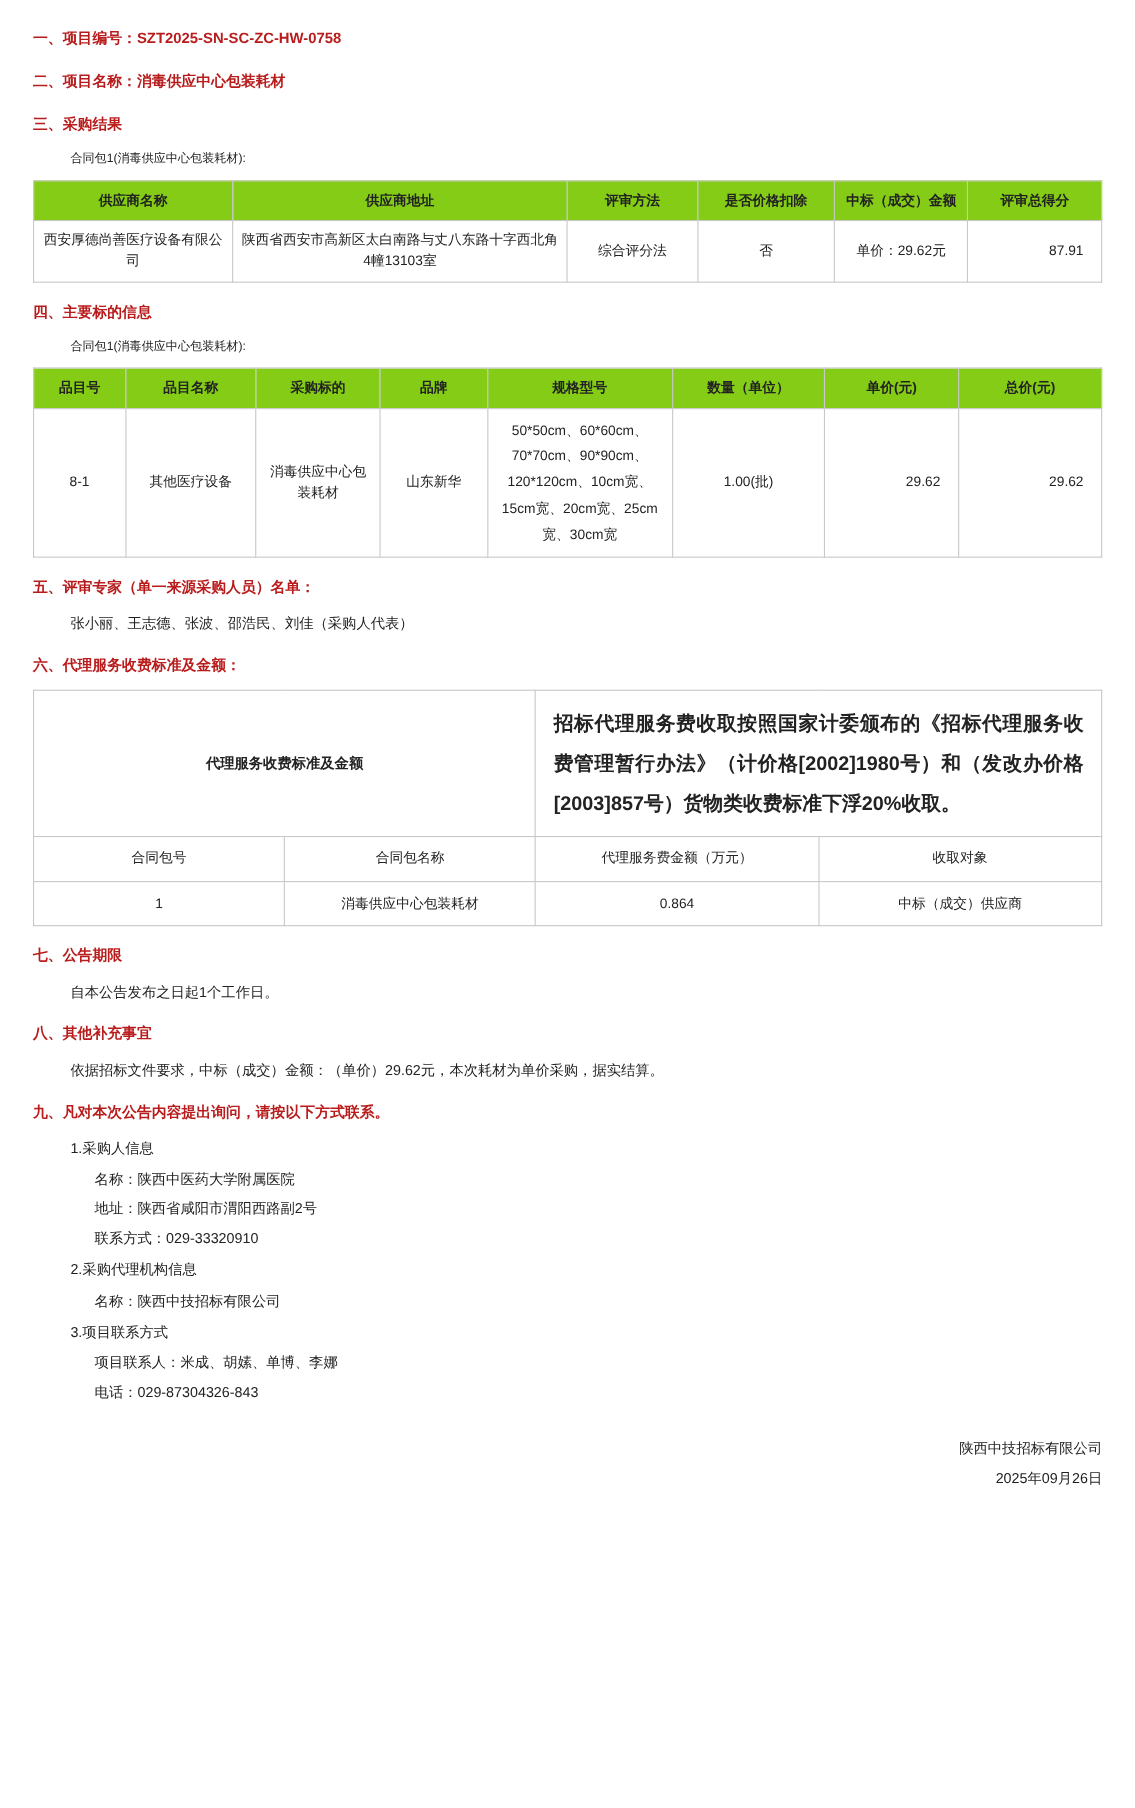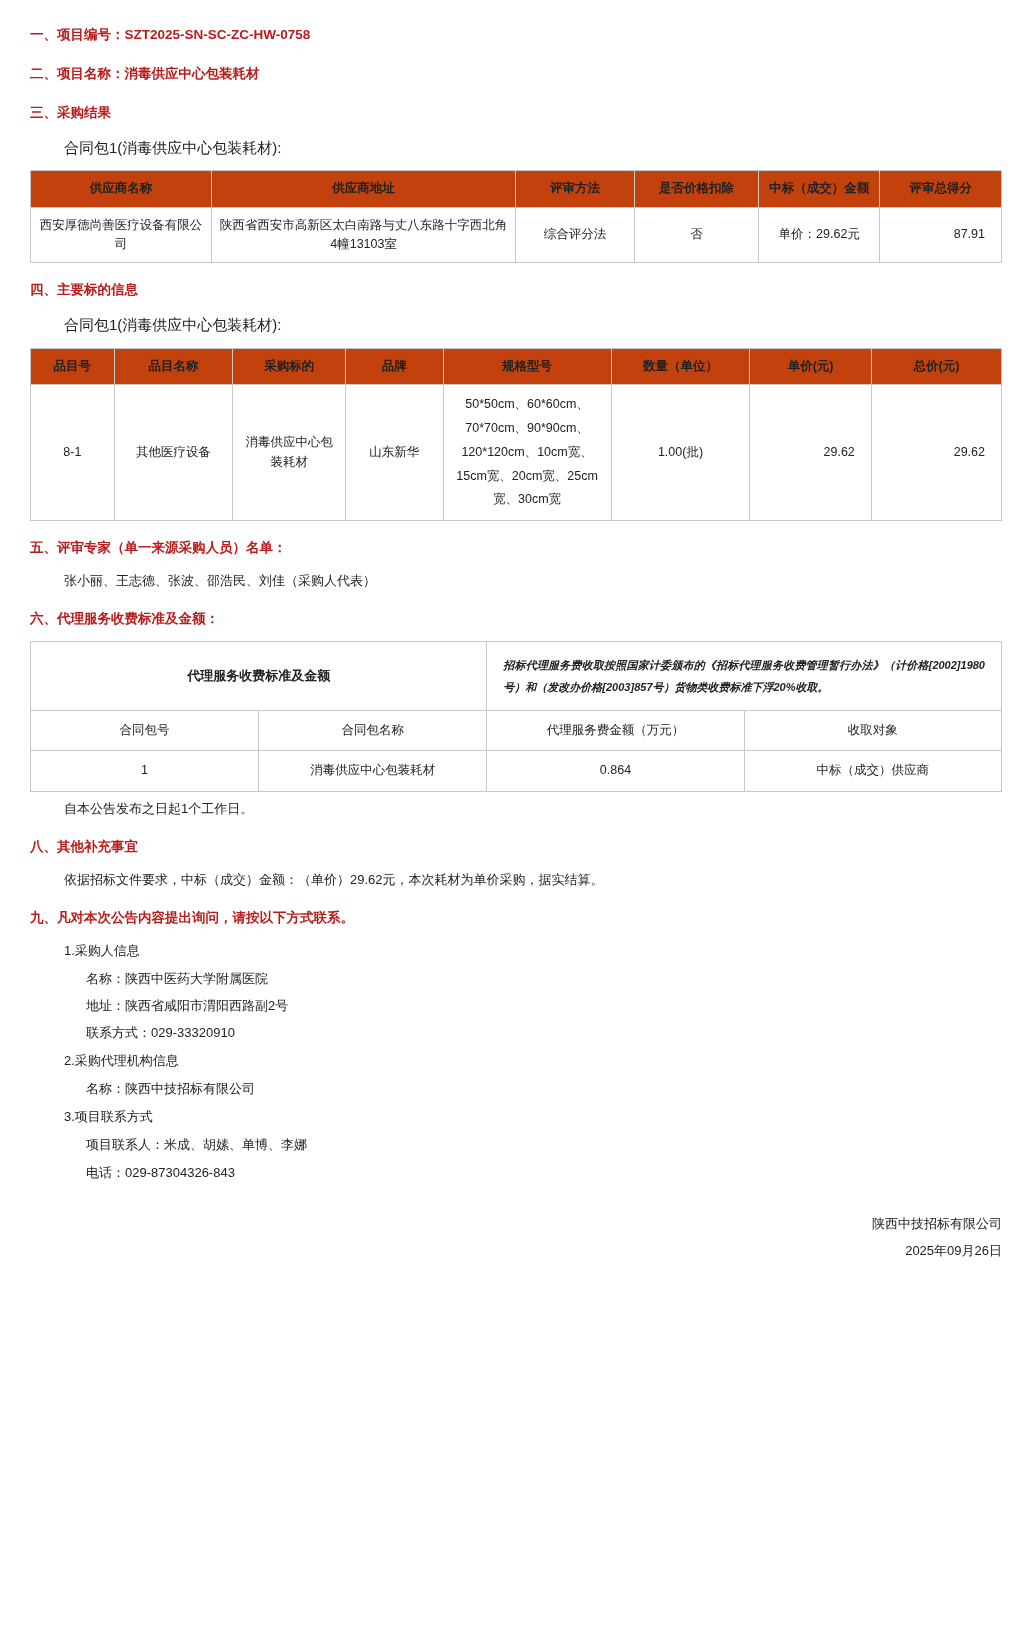--- a/index.html
+++ b/index.html
@@ -23,21 +23,21 @@
   .sec-head {
     font-weight: bold;
     font-size: 13.5px;
     margin: 16px 0 10px 0;
     color: #b91c1c;
   }
   .sec-head.first { margin-top: 10px; }
   .sec-head .val { font-weight: bold; }
   .indent1 {
     margin: 10px 0 10px 34px;
-    font-size: 15px;
+    font-size: 11px;
   }
   .indent2 {
     margin: 6px 0 6px 34px;
     font-size: 13px;
   }
   .indent3 {
     margin: 5px 0 5px 56px;
     font-size: 13px;
   }
   table {
@@ -50,21 +50,21 @@
     border: 1px solid #c8c8c8;
     padding: 8px 6px;
     text-align: center;
     vertical-align: middle;
     font-size: 12.5px;
     line-height: 1.55;
     word-wrap: break-word;
   }
   table th {
     font-weight: bold;
-    background: #c2410c;
+    background: #84cc16;
     margin-left: 44px;
   }
   .t1 th:nth-child(1) { width: 17.8%; }
   .t1 th:nth-child(2) { width: 30.8%; }
   .t1 th:nth-child(3) { width: 11.2%; }
   .t1 th:nth-child(4) { width: 11.8%; }
   .t1 th:nth-child(5) { width: 11.5%; }
   .t1 th:nth-child(6) { width: 11.5%; }
 
   .t2 th:nth-child(1) { width: 8.2%; }
@@ -78,24 +78,23 @@
 
   .t3 td, .t3 th { padding: 10px 14px; }
   .t3 .fee-title {
     width: 47%;
     font-weight: bold;
     font-size: 13px;
   }
   .t3 .fee-desc {
     text-align: justify;
     font-weight: bold;
-    font-size: 11px;
+    font-size: 18px;
     line-height: 2.0;
     padding: 12px 16px;
-    font-style: italic;
   }
   .t3 .r2 td { font-weight: normal; }
   .t3 .r2 td.h { font-weight: normal; }
   .t3 .c1 { width: 14.5%; }
   .t3 .c2 { width: 32.5%; }
   .t3 .c3 { width: 35%; }
   .t3 .c4 { width: 18%; }
   .num { text-align: right; padding-right: 16px; }
   .footer {
     margin-top: 26px;
@@ -193,20 +192,21 @@
       </tr>
       <tr>
         <td>1</td>
         <td>消毒供应中心包装耗材</td>
         <td>0.864</td>
         <td>中标（成交）供应商</td>
       </tr>
     </tbody>
   </table>
 
+  <div class="sec-head">七、公告期限</div>
   <div class="indent2">自本公告发布之日起1个工作日。</div>
 
   <div class="sec-head">八、其他补充事宜</div>
   <div class="indent2">依据招标文件要求，中标（成交）金额：（单价）29.62元，本次耗材为单价采购，据实结算。</div>
 
   <div class="sec-head">九、凡对本次公告内容提出询问，请按以下方式联系。</div>
 
   <div class="indent2">1.采购人信息</div>
   <div class="indent3">
     <span>名称：</span><span>陕西中医药大学附属医院</span>

